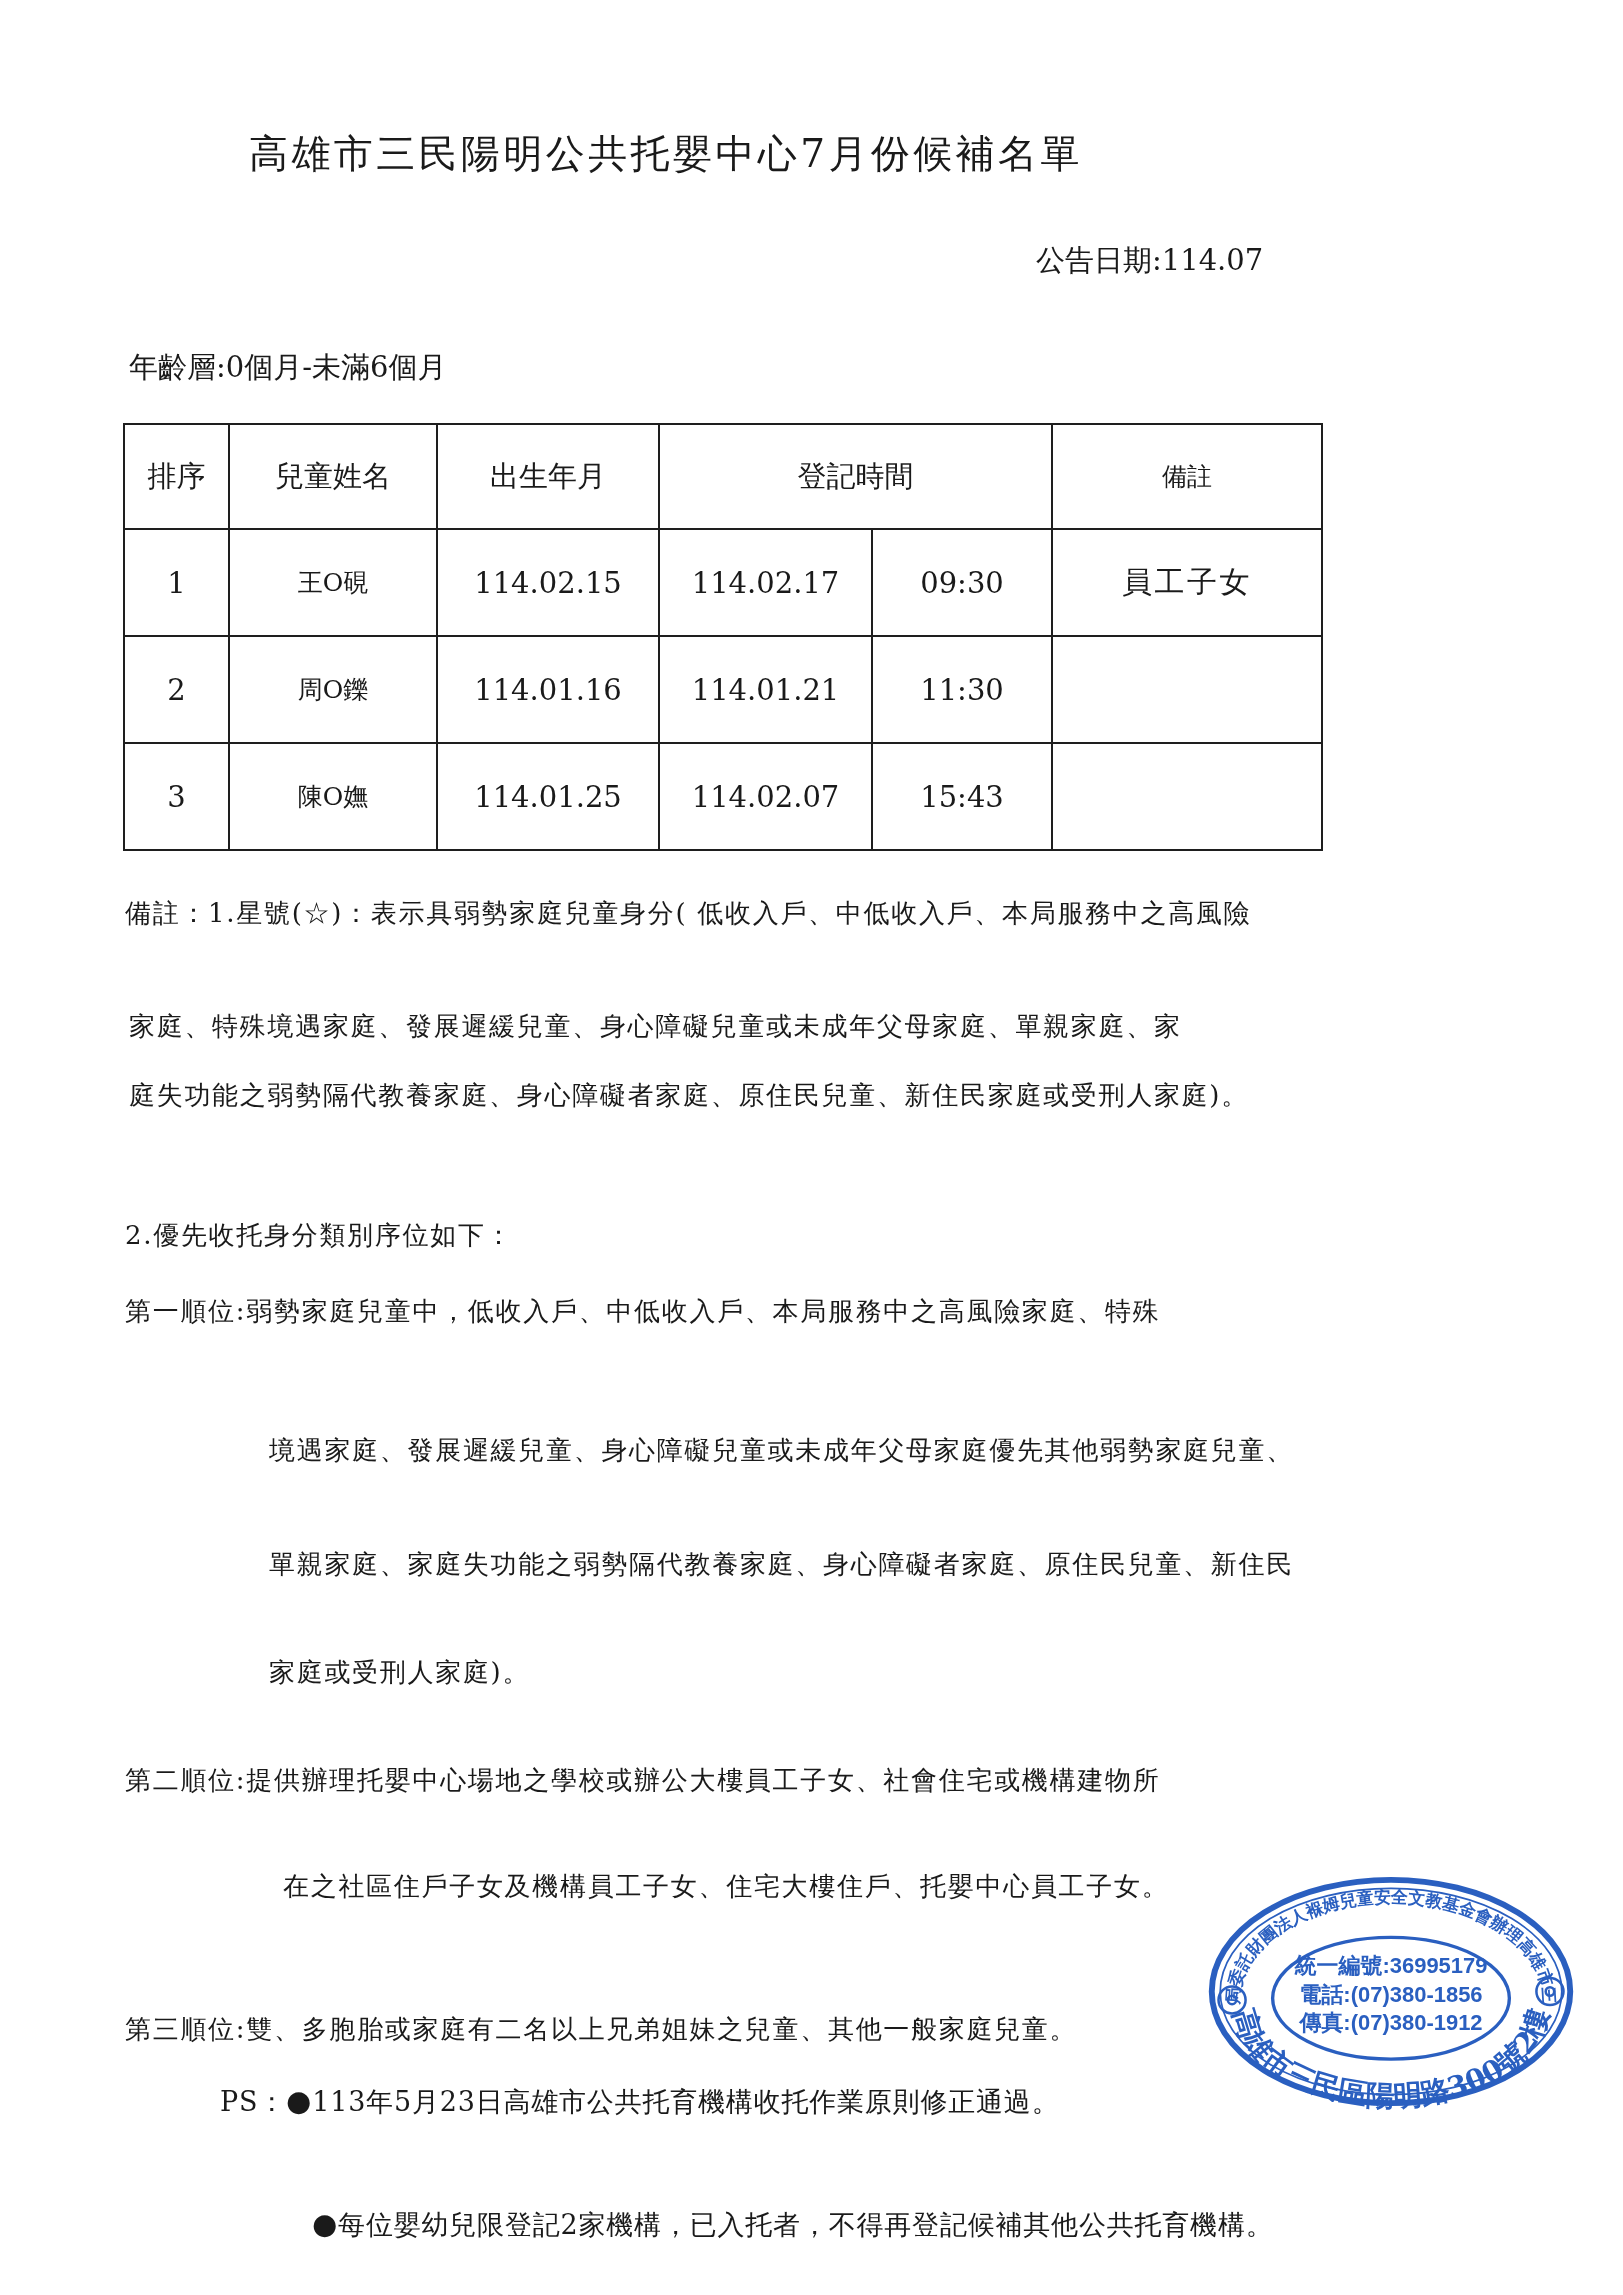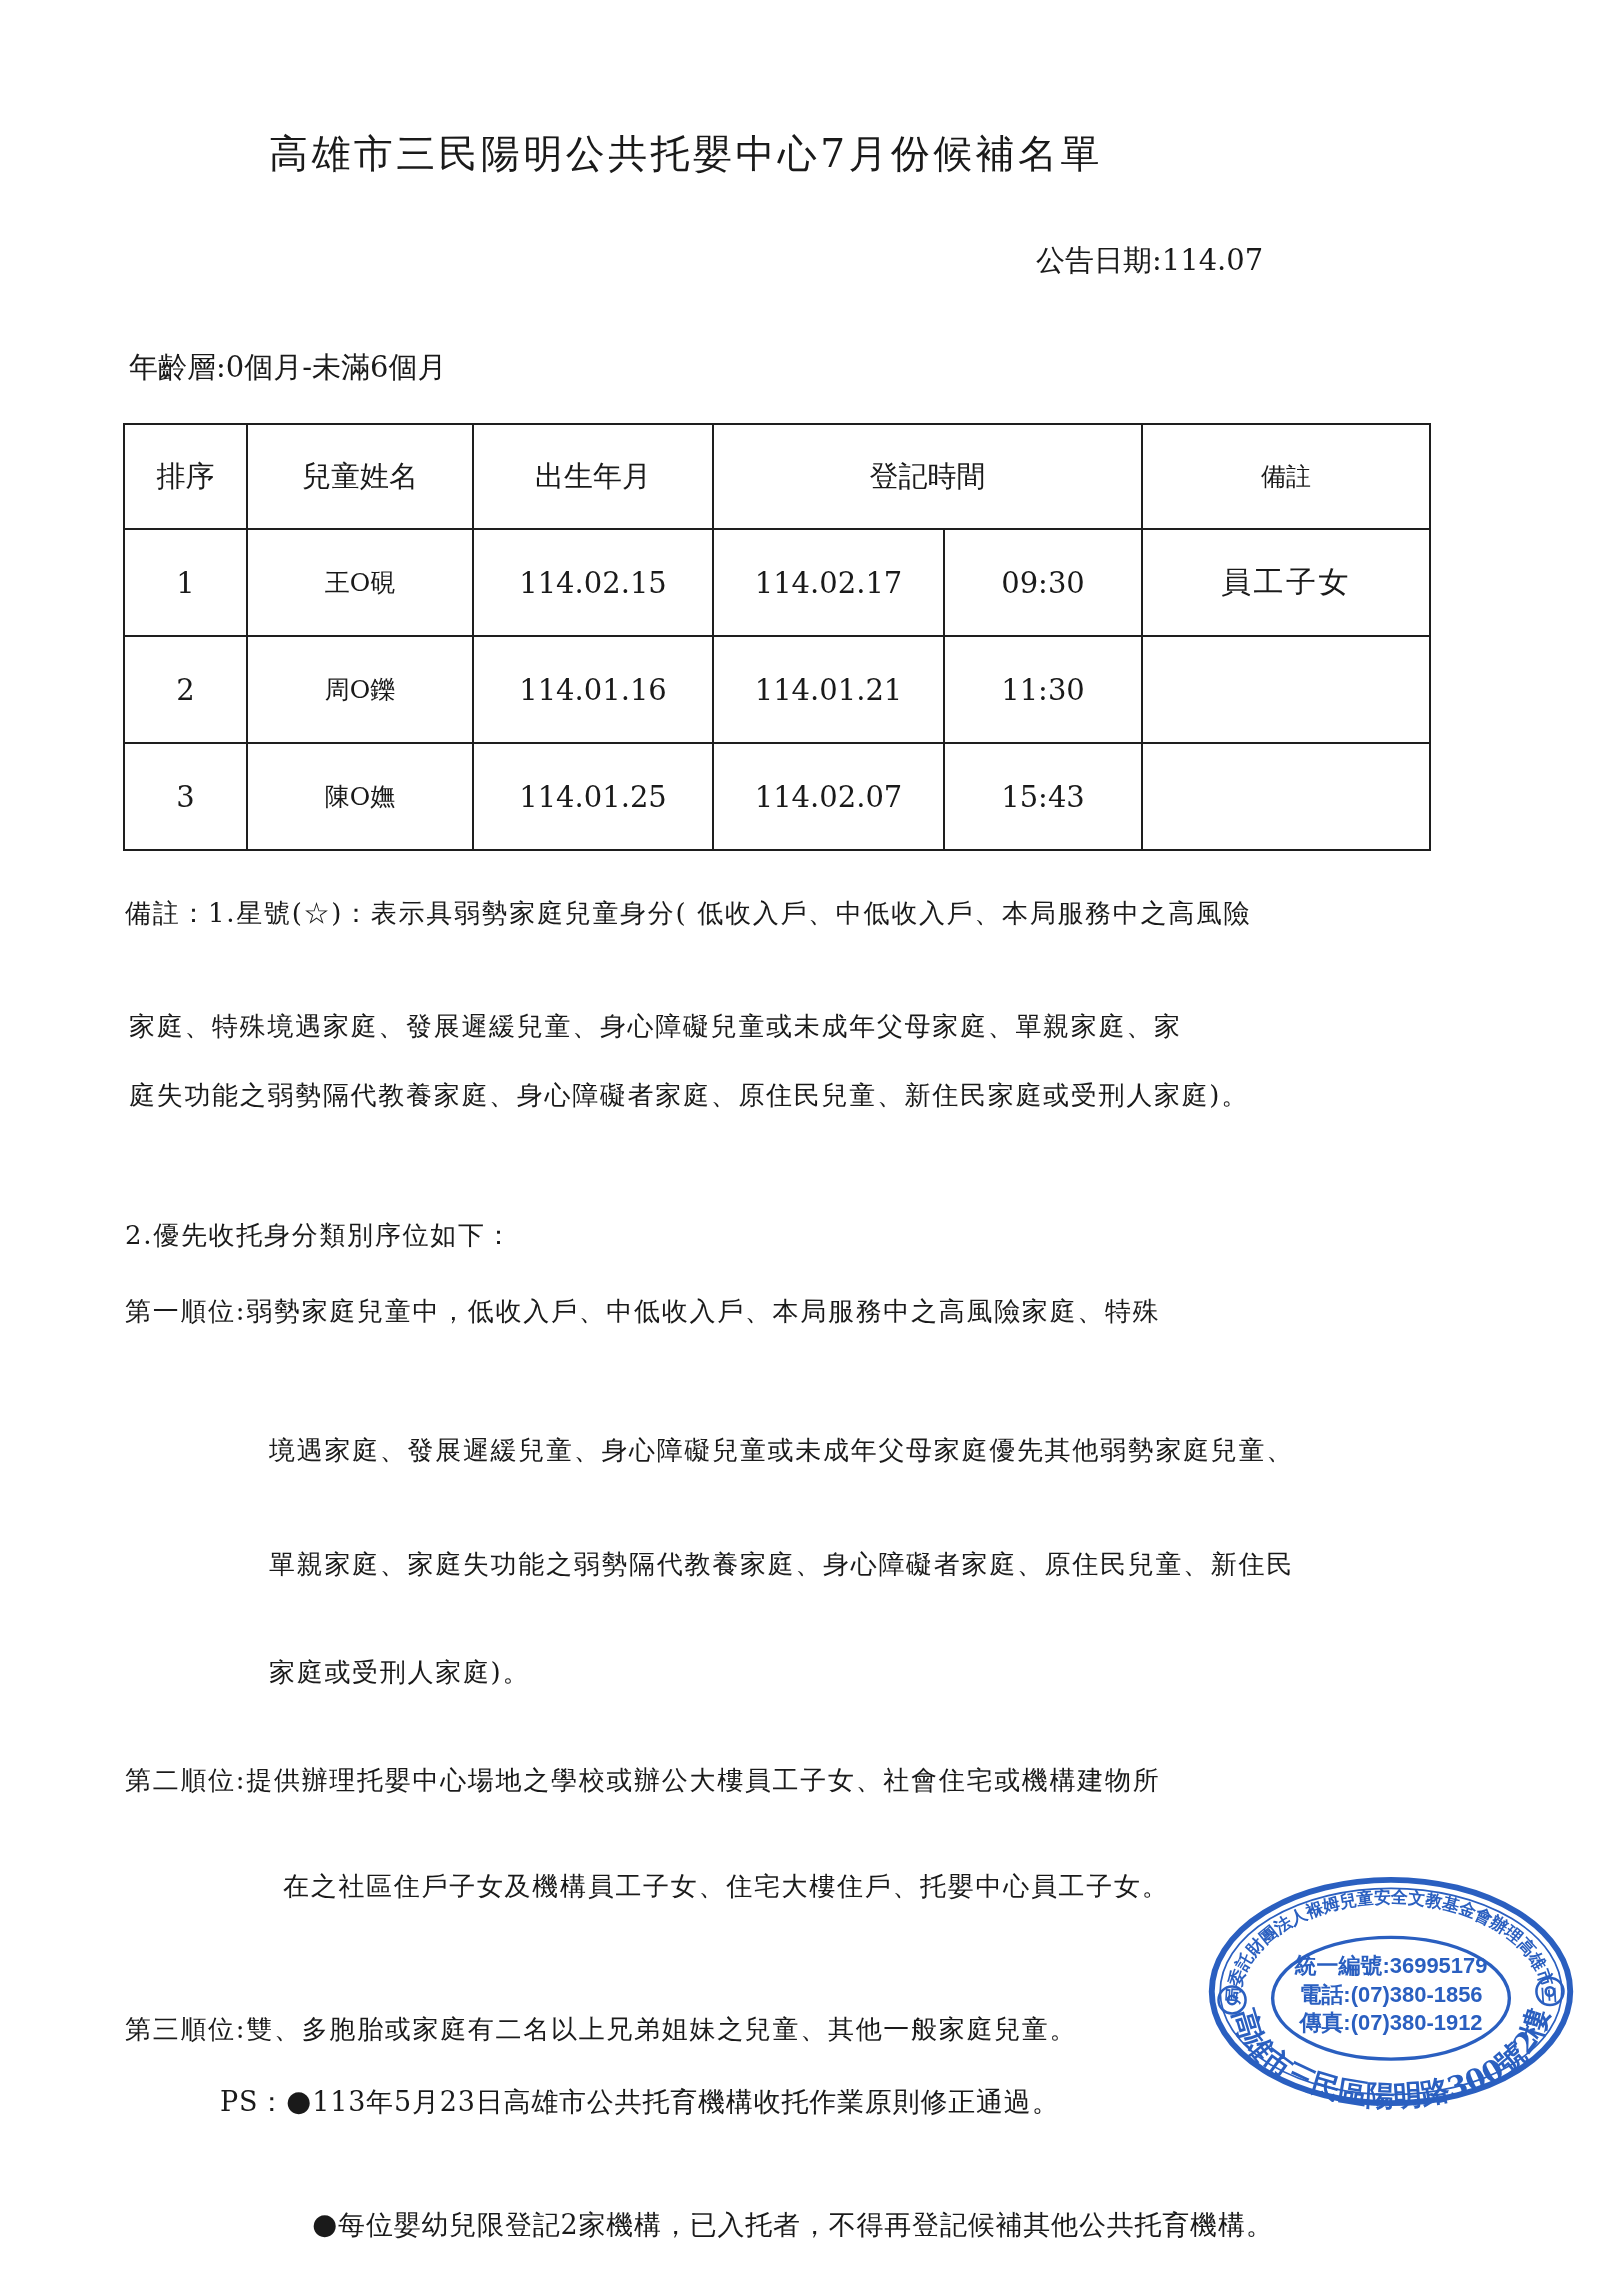--- a/index.html
+++ b/index.html
@@ -1,25 +1,25 @@
 <!DOCTYPE html>
 <html style="font-size:13.5px"><head>
 <meta charset="utf-8">
 <style>
   html, body { margin:0; padding:0; background:#ffffff; }
   body { width:1623px; height:2295px; position:relative; overflow:hidden;
          font-family:"DejaVu Serif","Liberation Serif",serif; color:#1a1a1a; }
   .abs { position:absolute; white-space:nowrap; }
-  .title { left:249px; top:127px; font-size:39px; letter-spacing:3.4px;margin-left:20px; }
+  .title { left:249px; top:127px; font-size:39px; letter-spacing:3.4px; }
   .pubdate { left:1036px; top:241px; font-size:29px; }
   .age { left:129px; top:348px; font-size:29px;text-align:center; }
   table.wait { position:absolute; left:123px; top:423px; border-collapse:collapse;
                font-size:29px; }
   table.wait td, table.wait th { border:2.5px solid #1e1e1e; text-align:center;
-               font-weight:normal; padding:12px; }
+               font-weight:normal; padding:3px; }
   .row-h { height:105px; }
   .row-d { height:107px; }
   .note { font-size:26px; letter-spacing:1.7px; }
   .stamp { position:absolute; left:1205px; top:1873px; width:372px; height:237px; }
   .ps { font-size:27px; letter-spacing:0.8px; }
 </style>
 </head>
 <body>
 
 <div class="abs title">高雄市三民陽明公共托嬰中心7月份候補名單</div>

